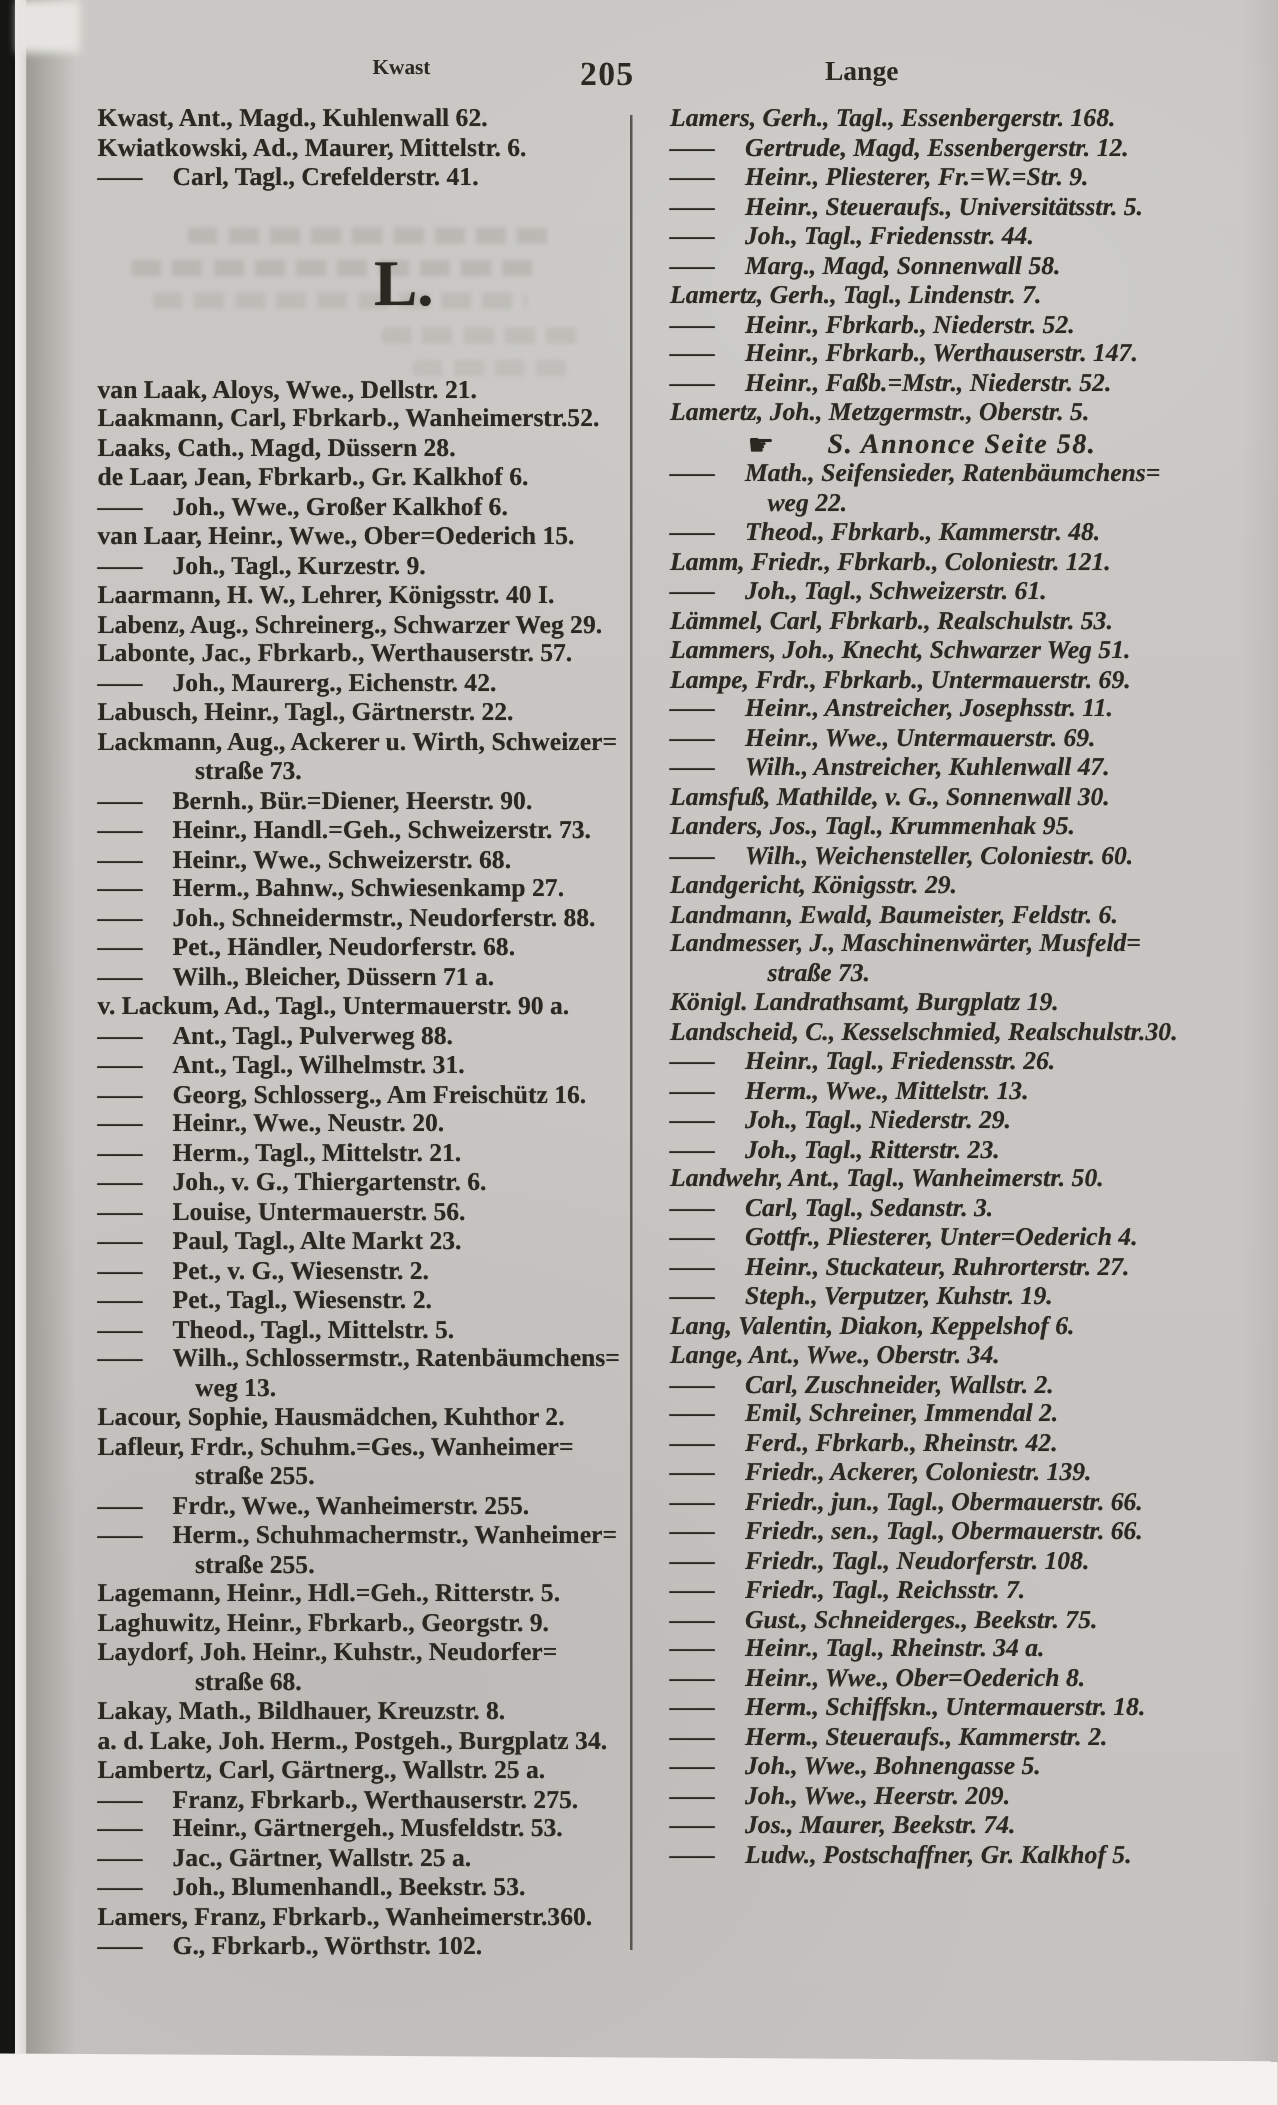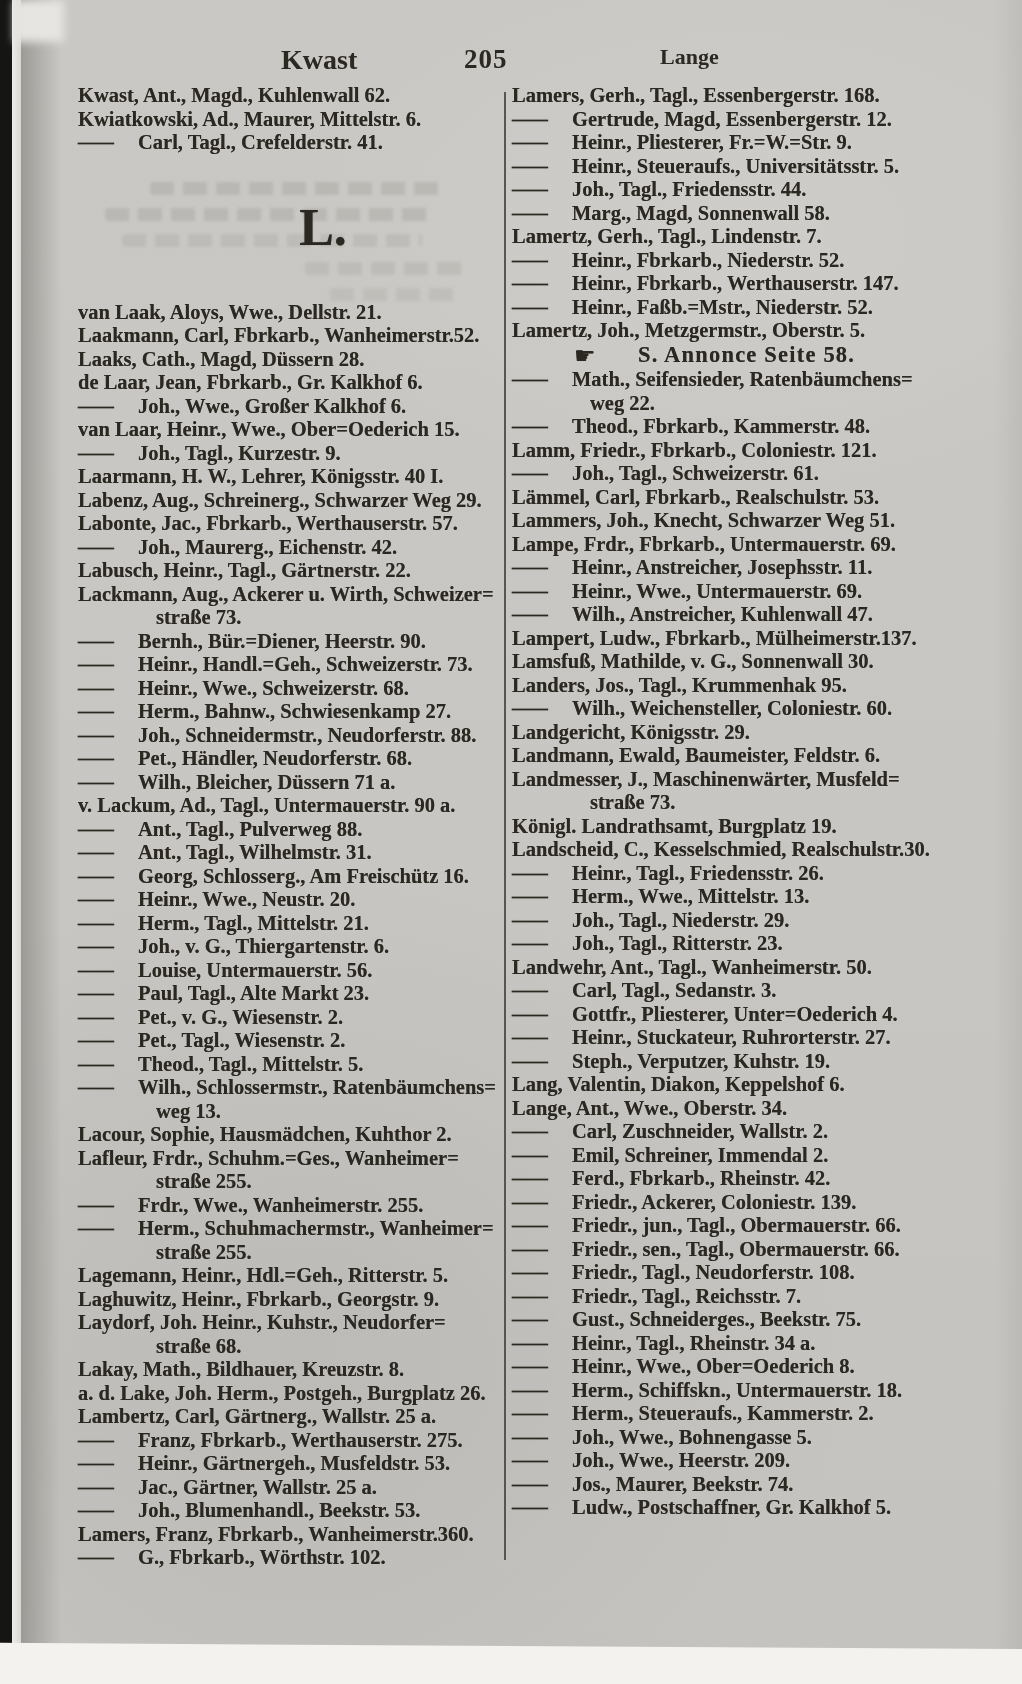--- a/index.html
+++ b/index.html
@@ -18,31 +18,31 @@
   
   .edge-black{position:absolute;left:0;top:0;width:12px;height:1684px;background:#151514;}
   .edge-white{position:absolute;left:12px;top:0;width:9px;height:1684px;background:linear-gradient(90deg,#edece8,#d8d7d3);}
   .edge-shadow{position:absolute;left:21px;top:0;width:40px;height:1684px;background:linear-gradient(90deg,#9b9a95,rgba(200,199,195,0));}
   .corner-light{position:absolute;left:14px;top:0;width:50px;height:42px;background:#e6e5e1;filter:blur(4px);}
   .bottom-band{position:absolute;left:-12px;top:1646px;width:1060px;height:70px;background:#f3f2ee;transform:rotate(0.35deg);}
   .vignette-right{position:absolute;right:0;top:0;width:28px;height:1684px;background:linear-gradient(270deg,rgba(110,108,102,.12),rgba(0,0,0,0));}
 
   
   .head{position:absolute;top:44px;color:#2c2822;font-weight:bold;}
-  .head-left{left:281px;font-size:28px;}
+  .head-left{left:298px;font-size:17px;}
   .head-num{left:464px;font-size:27px;font-weight:600;letter-spacing:1px;text-align:center;}
   .head-right{left:660px;font-size:22px;}
 
   
   .divider{position:absolute;left:504px;top:92px;width:2px;height:1468px;background:#45423c;opacity:.85;}
 
   
   .col{position:absolute;top:84px;color:#2b2721;}
   .col-left{left:78px;width:446px;}
-  .col-right{left:512px;width:462px;}
+  .col-right{left:536px;width:462px;font-style:italic;}
   .entry{font-size:20.5px;line-height:23.5px;font-weight:bold;
          text-shadow:0 0 .6px rgba(40,36,30,.55);}
   .eline{white-space:nowrap;}
   .eline.cont{padding-left:78px;}
   .dash{display:inline-block;width:60px;transform:scaleX(1.75);transform-origin:0 62%;}
 
   
   .section-head{height:146px;display:flex;align-items:center;justify-content:center;}
   .section-letter{font-size:52px;font-weight:bold;color:#2b2721;padding-left:44px;
                   text-shadow:0 0 1px rgba(40,36,30,.5);}
@@ -222,21 +222,21 @@
           <div class="eline">Laghuwitz, Heinr., Fbrkarb., Georgstr. 9.</div>
         </div>
         <div class="entry">
           <div class="eline">Laydorf, Joh. Heinr., Kuhstr., Neudorfer=</div>
           <div class="eline cont">straße 68.</div>
         </div>
         <div class="entry">
           <div class="eline">Lakay, Math., Bildhauer, Kreuzstr. 8.</div>
         </div>
         <div class="entry">
-          <div class="eline">a. d. Lake, Joh. Herm., Postgeh., Burgplatz 26.</div>
+          <div class="eline">a. d. Lake, Joh. Herm., Postgeh., Burgplatz 34.</div>
         </div>
         <div class="entry">
           <div class="eline">Lambertz, Carl, Gärtnerg., Wallstr. 25 a.</div>
         </div>
         <div class="entry">
           <div class="eline"><span class="dash">—</span>Franz, Fbrkarb., Werthauserstr. 275.</div>
         </div>
         <div class="entry">
           <div class="eline"><span class="dash">—</span>Heinr., Gärtnergeh., Musfeldstr. 53.</div>
         </div>
@@ -315,23 +315,20 @@
       <div class="entry">
         <div class="eline"><span class="dash">—</span>Heinr., Anstreicher, Josephsstr. 11.</div>
       </div>
       <div class="entry">
         <div class="eline"><span class="dash">—</span>Heinr., Wwe., Untermauerstr. 69.</div>
       </div>
       <div class="entry">
         <div class="eline"><span class="dash">—</span>Wilh., Anstreicher, Kuhlenwall 47.</div>
       </div>
       <div class="entry">
-        <div class="eline">Lampert, Ludw., Fbrkarb., Mülheimerstr.137.</div>
-      </div>
-      <div class="entry">
         <div class="eline">Lamsfuß, Mathilde, v. G., Sonnenwall 30.</div>
       </div>
       <div class="entry">
         <div class="eline">Landers, Jos., Tagl., Krummenhak 95.</div>
       </div>
       <div class="entry">
         <div class="eline"><span class="dash">—</span>Wilh., Weichensteller, Coloniestr. 60.</div>
       </div>
       <div class="entry">
         <div class="eline">Landgericht, Königsstr. 29.</div>

